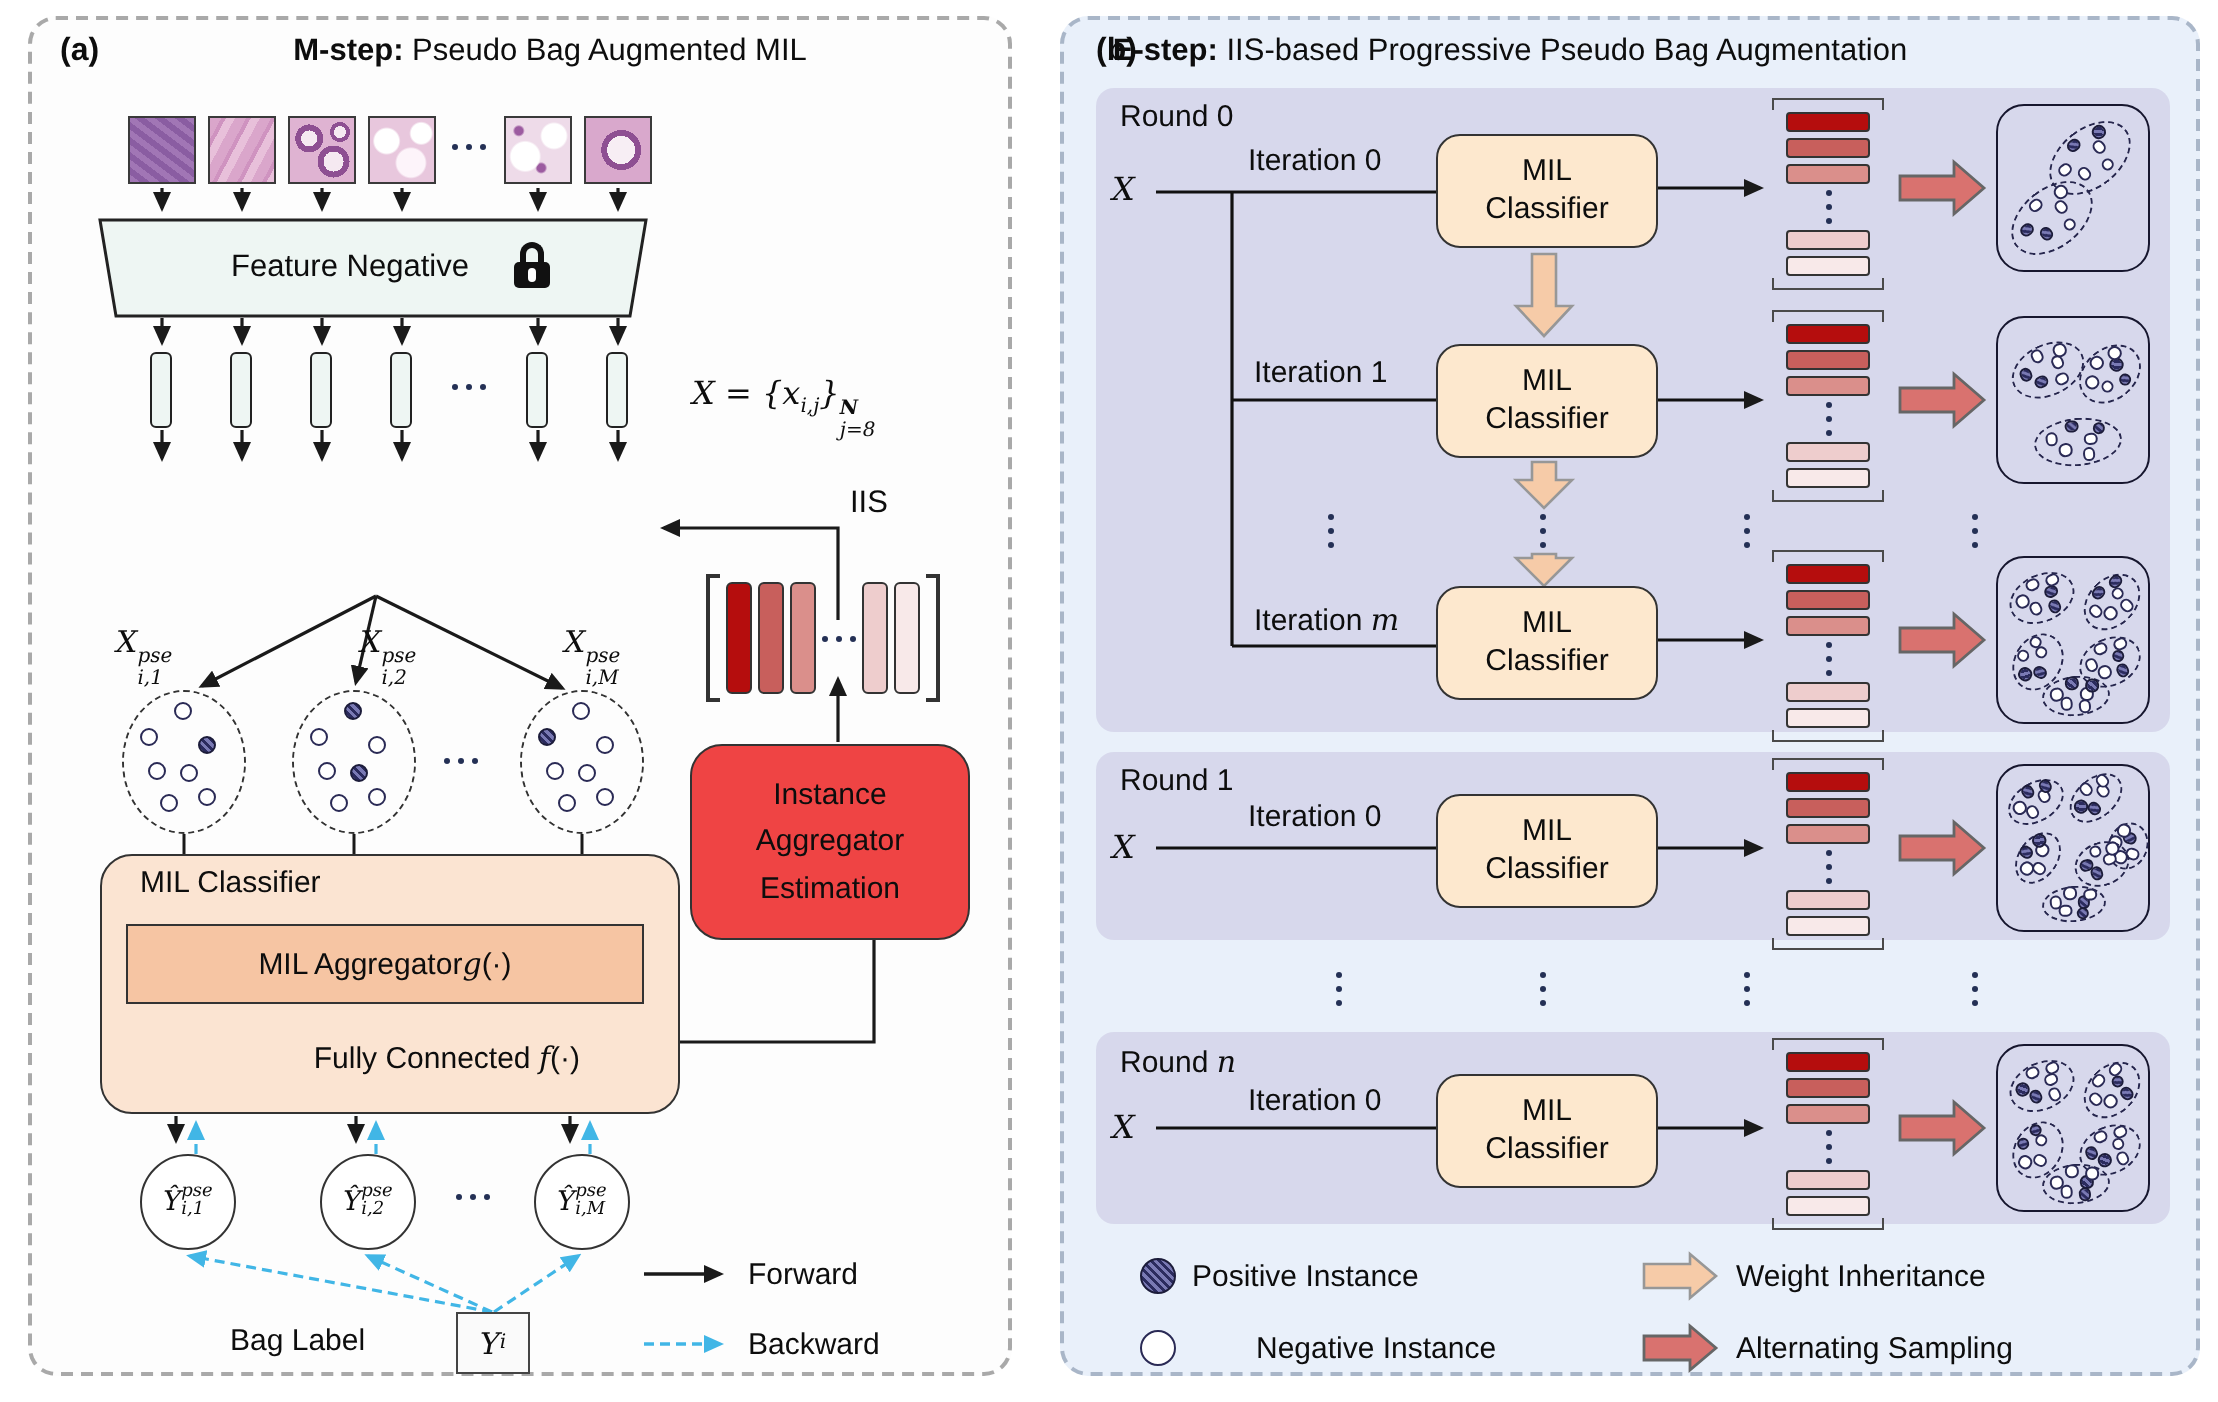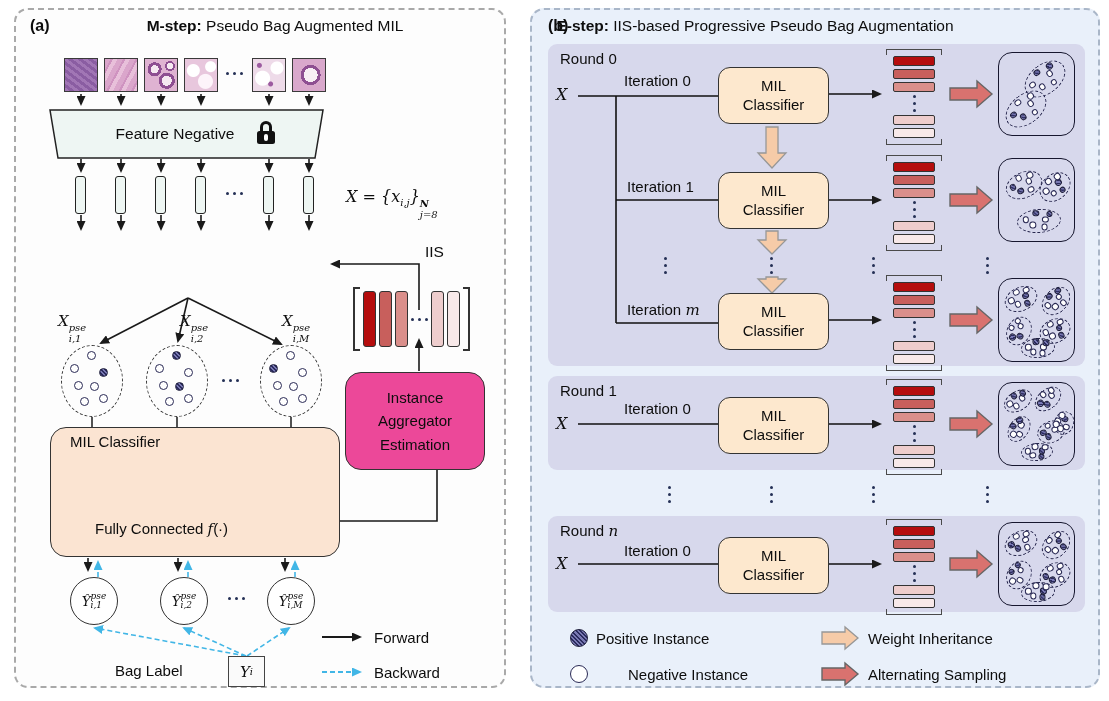--- a/index.html
+++ b/index.html
@@ -19,21 +19,21 @@
   .pt1{background:repeating-linear-gradient(37deg,#a176b5 0 3px,#8a5da2 3px 6px)}
   .pt2{background:repeating-linear-gradient(118deg,#daa6cb 0 5px,#cf93c0 5px 7px,#e8c0da 7px 11px)}
   .pt3{background-image:radial-gradient(circle at 30% 32%,#f5e9f1 0 4px,#8e4f92 4px 7px,transparent 7px),radial-gradient(circle at 68% 68%,#f5e9f1 0 5px,#8e4f92 5px 8px,transparent 8px),radial-gradient(circle at 78% 22%,#f5e9f1 0 3px,#8e4f92 3px 5px,transparent 5px);background-color:#dfb3d2}
   .pt4{background-image:radial-gradient(circle at 26% 36%,#fff 0 6px,transparent 7px),radial-gradient(circle at 64% 70%,#fdf4fa 0 7px,transparent 8px),radial-gradient(circle at 80% 24%,#fff 0 5px,transparent 6px);background-color:#e8c7dd}
   .pt5{background-image:radial-gradient(circle at 30% 60%,#fff 0 7px,transparent 8px),radial-gradient(circle at 75% 28%,#fff 0 6px,transparent 7px),radial-gradient(circle at 55% 78%,#9c5ba0 0 2px,transparent 3px),radial-gradient(circle at 20% 20%,#9c5ba0 0 2px,transparent 3px);background-color:#eedbe9}
   .pt6{background-image:radial-gradient(circle at 55% 50%,#f7eef4 0 7px,#8e4f92 7px 10px,transparent 10px);background-color:#d9a8cc}
   .vec{position:absolute;width:11px;height:38px;background:#eef6f3;border:1.3px solid #222;border-radius:3px;box-sizing:border-box;z-index:3}
   .ppba{position:absolute;left:52px;top:235px;width:273px;height:62px;background:#c8def2;border:1.5px solid #24364d;border-radius:10px;z-index:3;display:flex;flex-direction:column;align-items:center;justify-content:center;font-size:15.5px;line-height:1.35}
   .clsbox{position:absolute;left:50px;top:427px;width:290px;height:130px;background:#fbe4d2;border:1.5px solid #333;border-radius:16px;z-index:3;box-sizing:border-box}
   .aggbox{position:absolute;left:63px;top:462px;width:259px;height:40px;background:#f6c5a3;border:1.4px solid #333;box-sizing:border-box;z-index:4;display:flex;align-items:center;justify-content:center;font-size:15px}
-  .greenbox{position:absolute;left:345px;top:372px;width:138px;height:96px;background:#ec4899;border:1.5px solid #333;border-radius:16px;z-index:3;display:flex;flex-direction:column;align-items:center;justify-content:center;font-size:15px;line-height:1.55}
+  .greenbox{position:absolute;left:345px;top:372px;width:138px;height:96px;background:#ef4444;border:1.5px solid #333;border-radius:16px;z-index:3;display:flex;flex-direction:column;align-items:center;justify-content:center;font-size:15px;line-height:1.55}
   .bag{position:absolute;width:62px;height:72px;border:1.6px dashed #333;border-radius:50%;box-sizing:border-box;z-index:3}
   .pred{position:absolute;width:46px;height:46px;border:1.4px solid #333;border-radius:50%;background:#fff;z-index:3;display:flex;align-items:center;justify-content:center;font-size:13.5px}
   .yibox{position:absolute;left:228px;top:656px;width:37px;height:31px;background:#fafafa;border:1.4px solid #444;z-index:3;display:flex;align-items:center;justify-content:center;font-size:15px;box-sizing:border-box}
   .milb{position:absolute;left:718px;width:109px;height:55px;background:#fde8ce;border:1.4px solid #333;border-radius:12px;z-index:3;display:flex;flex-direction:column;align-items:center;justify-content:center;font-size:15px;line-height:1.25}
   .clbox{position:absolute;left:998px;width:77px;height:84px;background:#d7d8ec;border:1.6px solid #16162e;border-radius:14px;z-index:3;box-sizing:border-box}
   .cl-ellipse{position:absolute;border:1.3px dashed #26264d;border-radius:50%;box-sizing:border-box}
   .inst{position:absolute;width:6.5px;height:6.5px;border-radius:50%;box-sizing:border-box;z-index:4}
   .inst.big{width:9px;height:9px}
   .neg{background:#fff;border:1.2px solid #2a2a55}
   .pos{border:1px solid #1c1c3a;background:repeating-linear-gradient(45deg,#7a7ab4 0 1.5px,#2b2b5e 1.5px 3px)}
@@ -267,21 +267,26 @@
       <span class="inst big neg" style="left: 24.52px; top: 5.36px;"></span>
       <span class="inst big neg" style="left: 36.92px; top: 21.92px;"></span>
       <span class="inst big neg" style="left: 12.12px; top: 34.88px;"></span>
       <span class="inst big neg" style="left: 28.24px; top: 35.6px;"></span>
       <span class="inst big neg" style="left: 18.32px; top: 50.72px;"></span>
       <span class="inst big neg" style="left: 36.92px; top: 47.84px;"></span>
     </div>
 
   <div class="clsbox"></div>
   <div class="lbl" style="left:70px;top:433px">MIL Classifier</div>
-  <div class="lbl" style="left:95px;top:520px;width:195px;text-align:left;z-index:4"><span>Fully Connected </span><span class="mvar">f</span><span>(·)</span></div>
+  <div class="aggbox">
+      <span>MIL Aggregator </span>
+      <span class="mvar">g</span>
+      <span>(·)</span>
+    </div>
+  <div class="lbl" style="left:95px;top:520px;width:195px;text-align:right;z-index:4"><span>Fully Connected </span><span class="mvar">f</span><span>(·)</span></div>
 
   <div class="greenbox">
       <span>Instance</span>
       <span>Aggregator</span>
       <span>Estimation</span>
     </div>
 
   <div class="pred" style="left:70px;top:577px">
       <span class="math">Ŷ</span>
       <span class="ss" style="font-size:9px;vertical-align:-4px">

